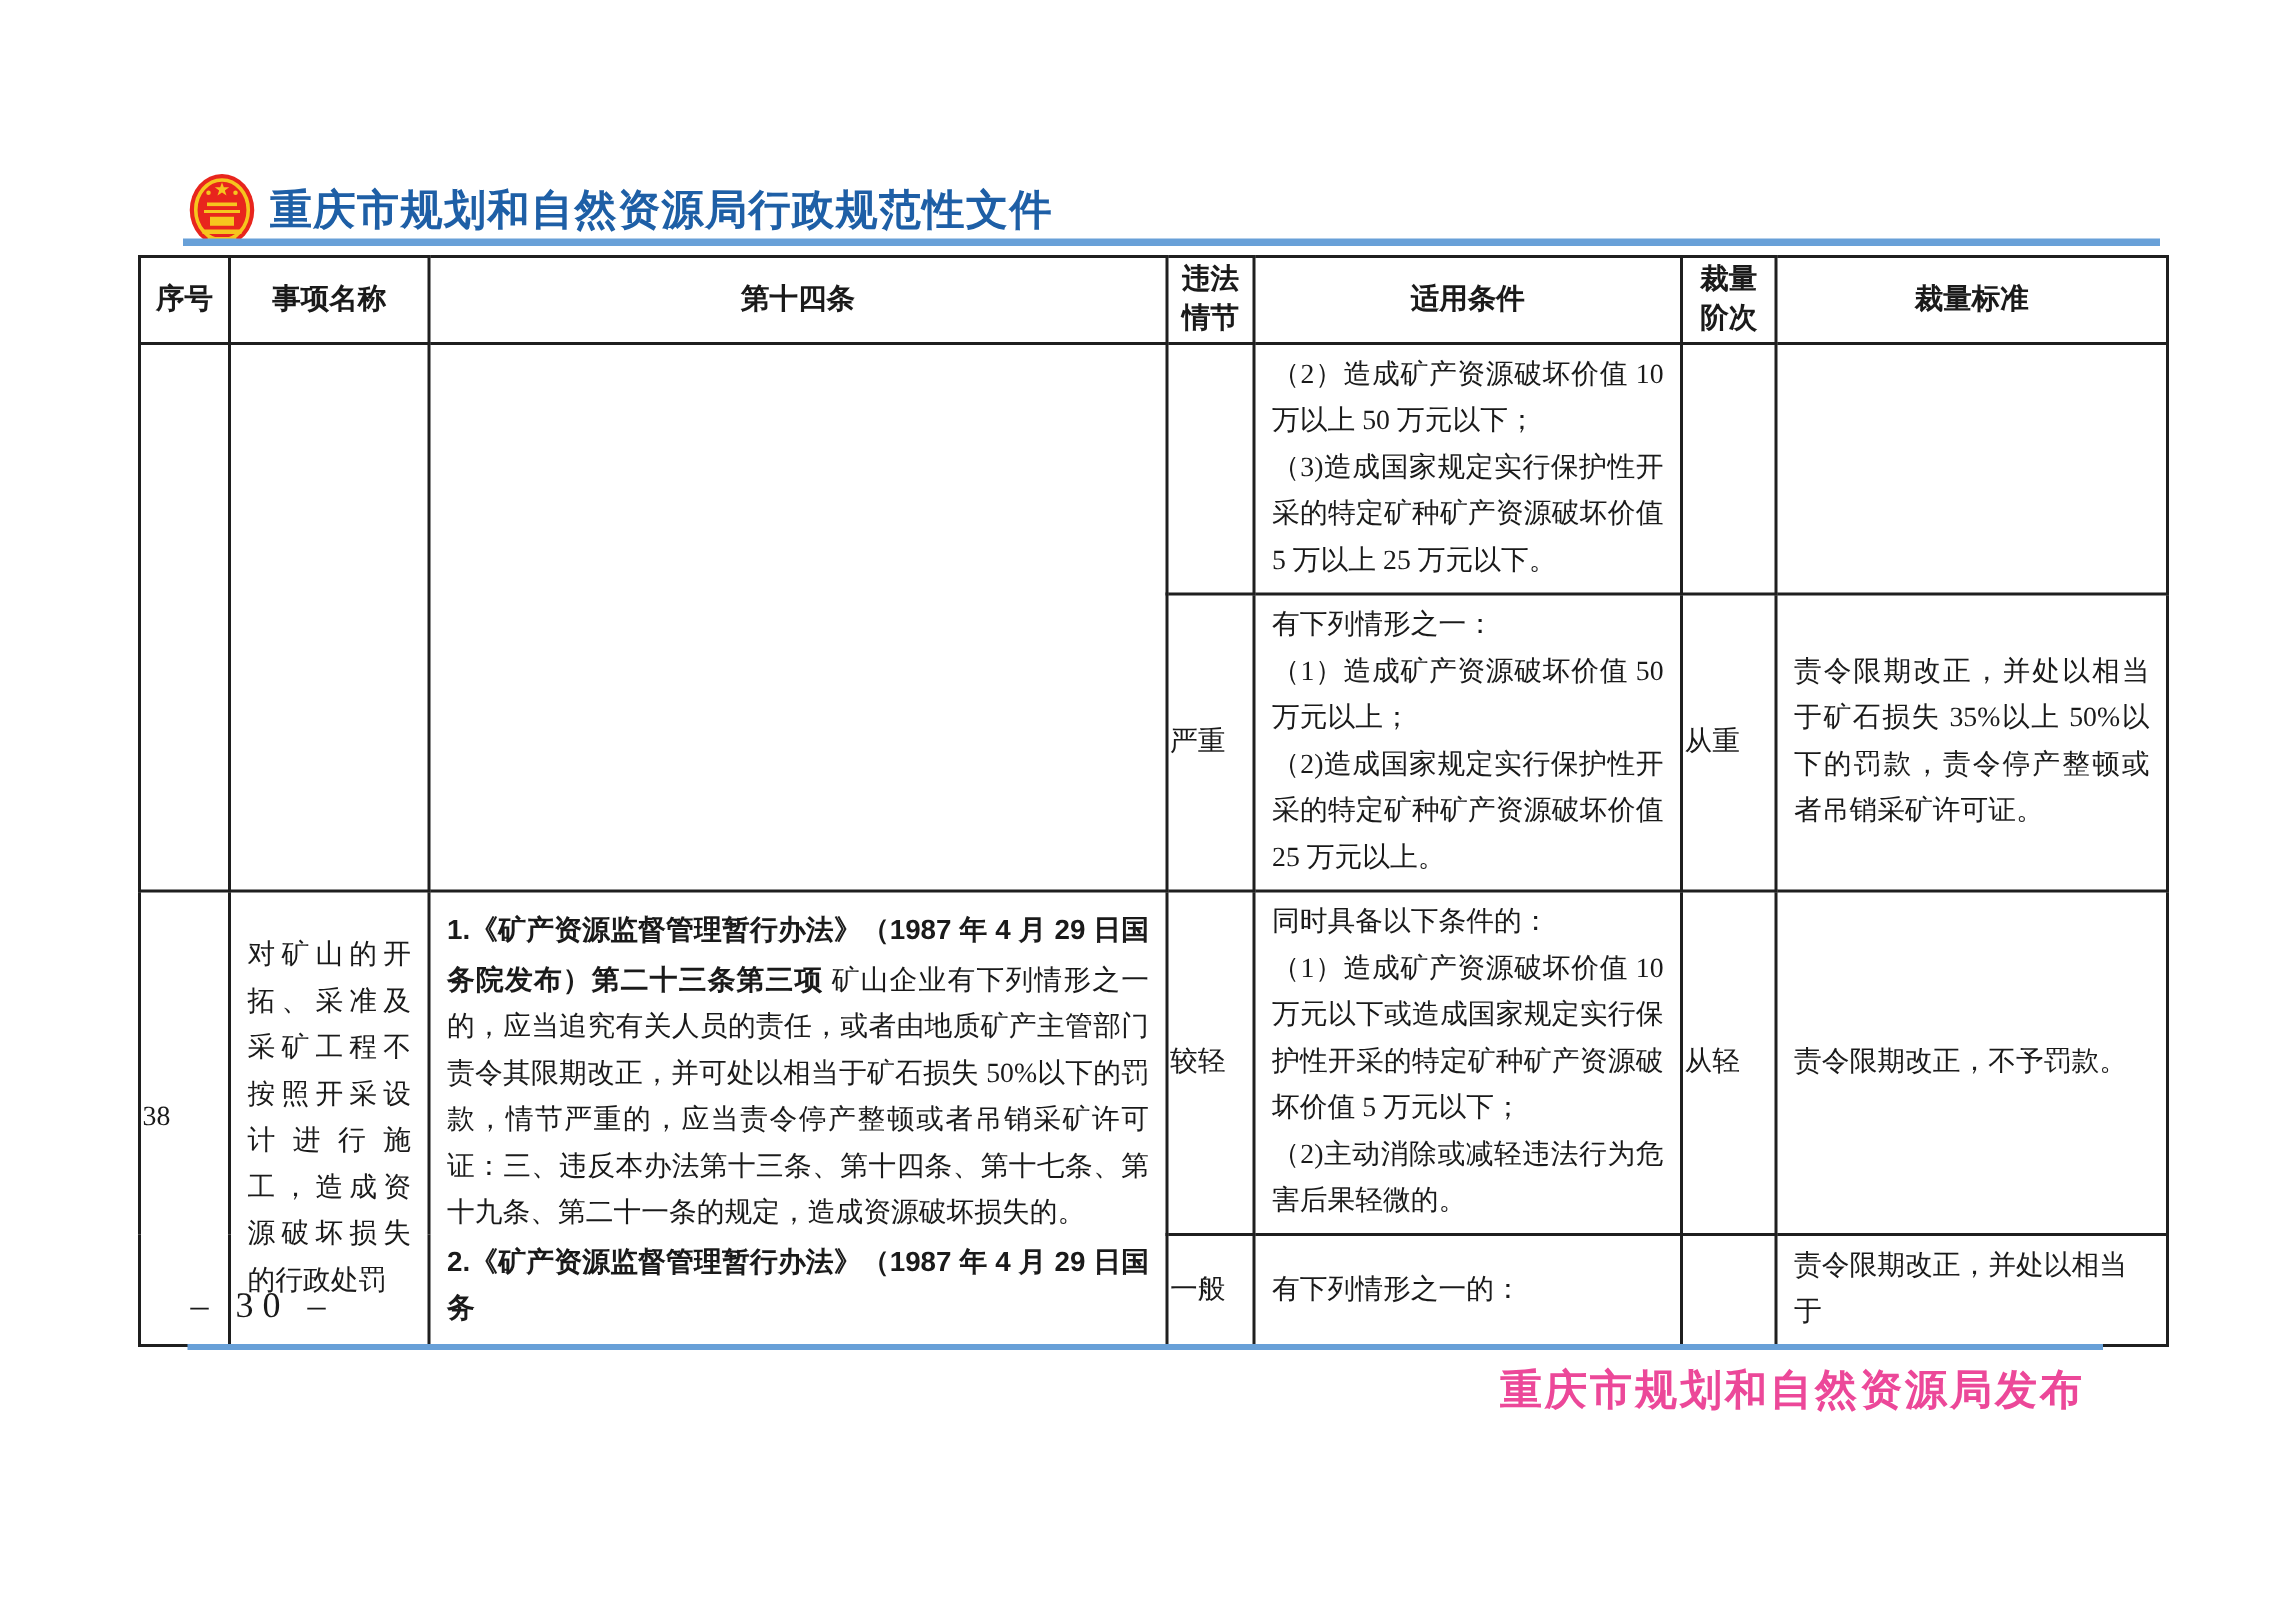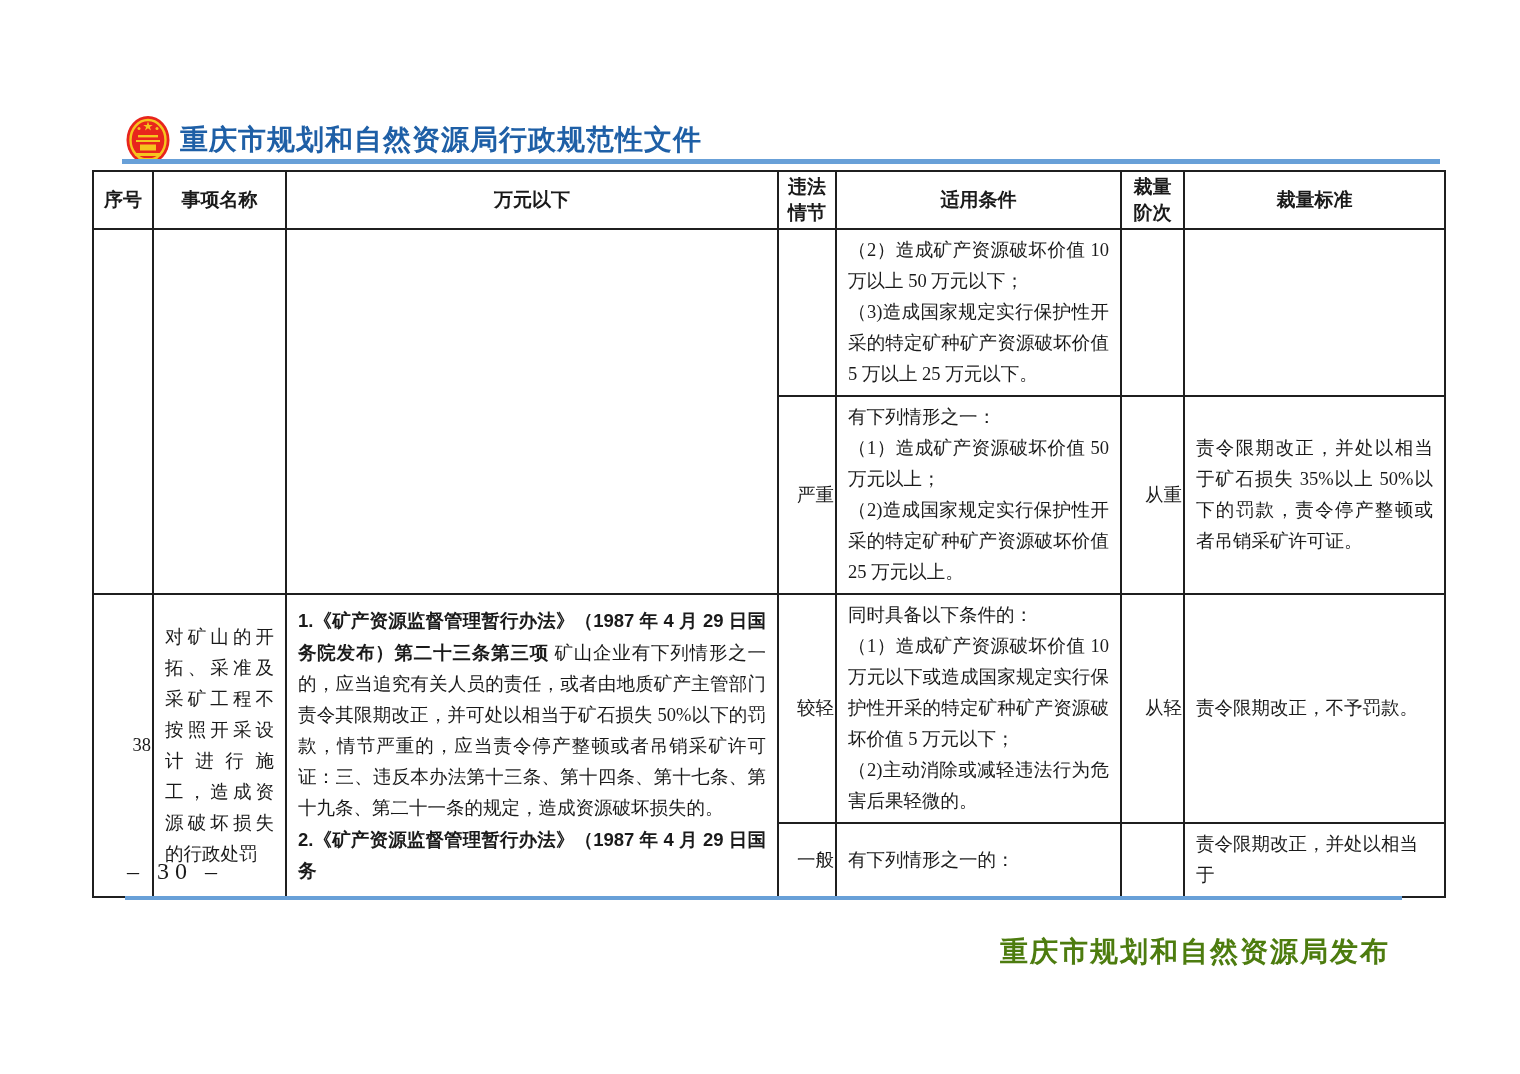--- a/index.html
+++ b/index.html
@@ -30,34 +30,34 @@
   table.penalty col.c-std{width:261px;}
   table.penalty th,table.penalty td{
     border:2px solid #1f1f1f;overflow:hidden;
     font-size:18.5px;line-height:31px;vertical-align:middle;
   }
   table.penalty th{
     font-weight:700;text-align:center;white-space:pre-line;line-height:26px;
     font-size:19px;padding:2px 2px;
   }
   td.t-top{vertical-align:top;}
-  td.t-center{text-align:right;}
+  td.t-center{text-align:left;}
   .cell-pad{padding:5px 11px;}
   .just{text-align:justify;margin-top:34px;}
   .pre{white-space:pre-line;}
   td.cell-basis{line-height:30px;}
   td.cell-basis .b{font-weight:700;font-family:"Liberation Sans","DejaVu Sans",sans-serif;}
   td.cell-basis .b2{display:block;font-weight:700;font-family:"Liberation Sans","DejaVu Sans",sans-serif;}
   .seq-num{font-size:20px;margin-top:37px;}
 
   .page-number{
     position:absolute;left:127px;top:858px;font-size:24px;letter-spacing:6px;color:#1a1a1a;
   }
   .publisher{
-    position:absolute;right:130px;top:933px;font-size:28px;font-weight:700;color:#4d7c0f;letter-spacing:2px;
+    position:absolute;right:130px;top:908px;font-size:28px;font-weight:700;color:#ec4899;letter-spacing:2px;
   }
 </style>
 </head>
 <body>
 
 <div class="page">
 
   <div class="doc-header">
     <svg class="emblem" viewBox="0 0 44 50" aria-hidden="true">
       <ellipse cx="22" cy="25" rx="21.5" ry="24" fill="#e8251d"></ellipse>
@@ -83,21 +83,21 @@
         <col class="c-basis">
         <col class="c-circ">
       <col class="c-cond">
         <col class="c-level">
         <col class="c-std">
     </colgroup>
     <tbody>
         <tr style="height:58px;margin-left:17px;">
       <th>序号</th>
       <th>事项名称</th>
-      <th>万元以下</th>
+      <th>第十四条</th>
       <th>违法
 情节</th>
       <th>适用条件</th>
       <th>裁量
 阶次</th>
       <th>裁量标准</th>
     </tr>
 
     <tr style="height:155px;">
       <td class="t-center" rowspan="2"></td>

